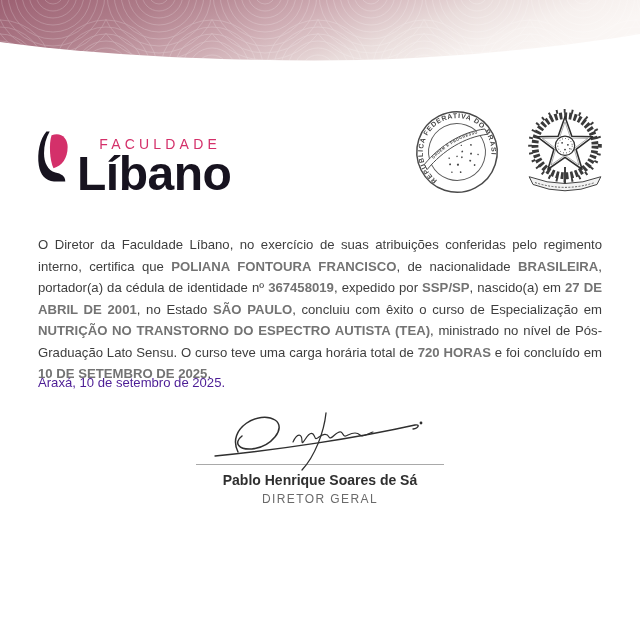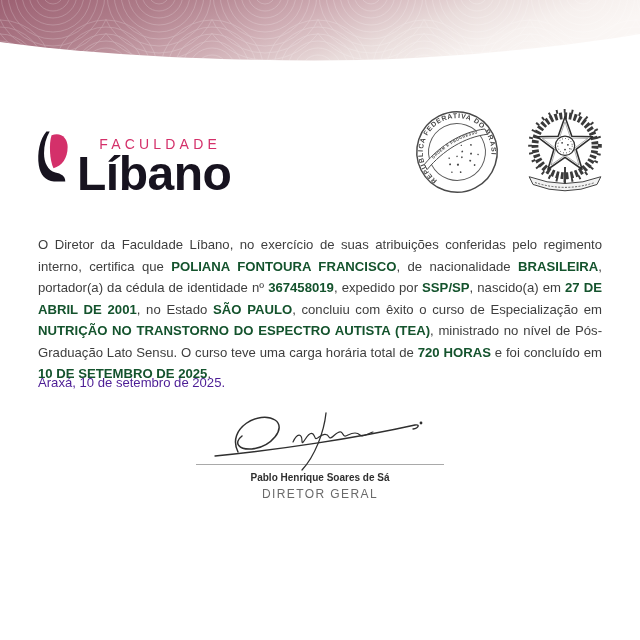--- a/index.html
+++ b/index.html
@@ -23,29 +23,29 @@
     color:#17131f;line-height:1;margin-top:-2px;
   }
   
   .stamp{position:absolute;top:103px;left:407px;}
   .coa{position:absolute;top:107px;left:521px;}
   
   .body-par{
     position:absolute;top:221px;left:38px;width:564px;
     font-size:13.15px;line-height:21.55px;color:#3e3e3e;text-align:justify;
   }
-  .body-par b{color:#14532d;}
+  .body-par b{color:#737373;}
   .date-line{
     position:absolute;top:375px;left:38px;font-size:13.1px;color:#4c1d95;
   }
   
   .sig-block{position:absolute;top:406px;left:196px;width:248px;text-align:center;}
   .sig-svg{display:block;margin:0 auto -2px auto;overflow:visible;}
   .sig-rule{border:none;border-top:1px solid #a9a9a9;margin:0;}
-  .sig-name{margin-top:7px;font-size:10px;font-weight:bold;color:#2f2f2f;}
+  .sig-name{margin-top:7px;font-size:14px;font-weight:bold;color:#2f2f2f;}
   .sig-title{margin-top:4px;font-size:12px;letter-spacing:1.4px;color:#6a6a6a;}
 </style>
 </head>
 <body>
 
 <div class="certificate">
 
   <svg class="wave" width="640" height="80" viewBox="0 0 640 80">
     <defs>
       <linearGradient id="waveGrad" x1="0" y1="0" x2="1" y2="0.25">

